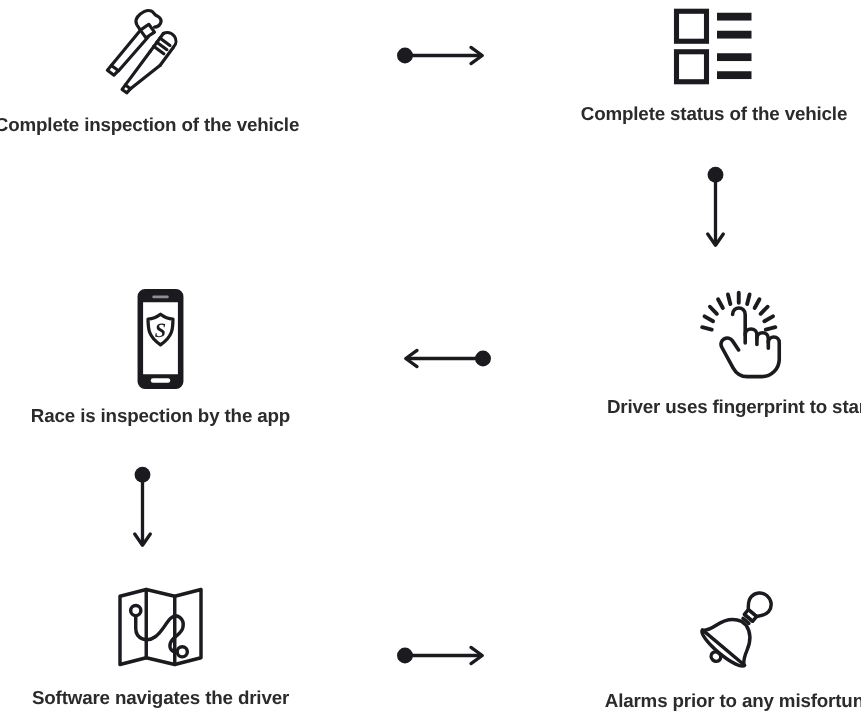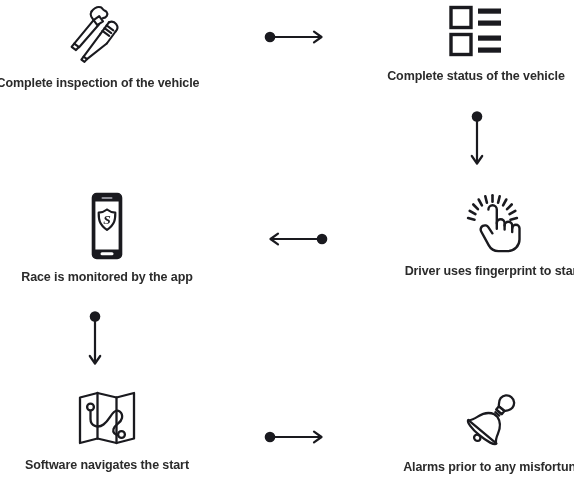--- a/index.html
+++ b/index.html
@@ -123,21 +123,21 @@
 
         <rect x="17.5" y="5" width="11" height="1.9" rx="0.95" fill="#8e8e96"></rect>
 
         <rect x="16.5" y="60.2" width="13" height="3" rx="1.5" fill="#ffffff"></rect>
 
         <path d="M23 17.5c2.8 2.2 5.8 3.1 8.3 3.2 0 6.6-.2 11.6-8.3 17.2-8.1-5.6-8.3-10.6-8.3-17.2 2.5-.1 5.5-1 8.3-3.2z" fill="none" stroke="#1a1a1f" stroke-width="2.2" stroke-linejoin="round"></path>
 
         <text x="23" y="32.4" text-anchor="middle" font-family="'Liberation Serif', serif" font-size="13.5" font-weight="bold" font-style="italic" fill="#1a1a1f">S</text>
       </svg>
     </span>
-    <span class="step-label">Race is monitored by the app</span>
+    <span class="step-label">Race is inspection by the app</span>
   </div>
 
   <div class="step" id="step-fingerprint">
     <span class="step-icon">
       <svg width="62" height="62" viewBox="0 0 62 62" fill="none" stroke="#1a1a1f" stroke-linecap="round" stroke-linejoin="round">
 
         <g stroke-width="2.6">
           <path d="M30.5 3.2v6.6"></path>
           <path d="M23.3 4.3l1.6 6.4"></path>
           <path d="M16.7 7.5l3.2 5.8"></path>
@@ -171,21 +171,21 @@
 
         <path d="M21.5 5 V50.5"></path>
         <path d="M40.5 9.5 V55"></path>
 
         <path d="M14.5 22.5 v8.5 c0 7 7.5 9.5 13 5.5 c5-3.6 7-9.5 10.5-12.5 c4-3.5 9 .5 8 6 c-1 5.5-7 6-8.5 11 c-1 3.4 1.5 5.8 4.5 5.8" fill="none"></path>
 
         <circle cx="14.5" cy="19" r="3.4" fill="#ffffff"></circle>
         <circle cx="45.5" cy="46.5" r="3.4" fill="#ffffff"></circle>
       </svg>
     </span>
-    <span class="step-label">Software navigates the start</span>
+    <span class="step-label">Software navigates the driver</span>
   </div>
 
   <div class="step" id="step-alarms">
     <span class="step-icon">
       <svg width="64" height="62" viewBox="0 0 64 62" fill="none" stroke="#1a1a1f" stroke-width="2.3" stroke-linecap="round" stroke-linejoin="round">
         <g transform="rotate(40 32 31)">
 
           <path d="M32 2.5c-4.3 0-7.6 3.3-7.6 7.4 0 3.6 2.4 5.8 4 7.6h7.2c1.6-1.8 4-4 4-7.6 0-4.1-3.3-7.4-7.6-7.4z"></path>
 
           <path d="M28.4 17.5h7.2v4.2h-7.2z"></path>

